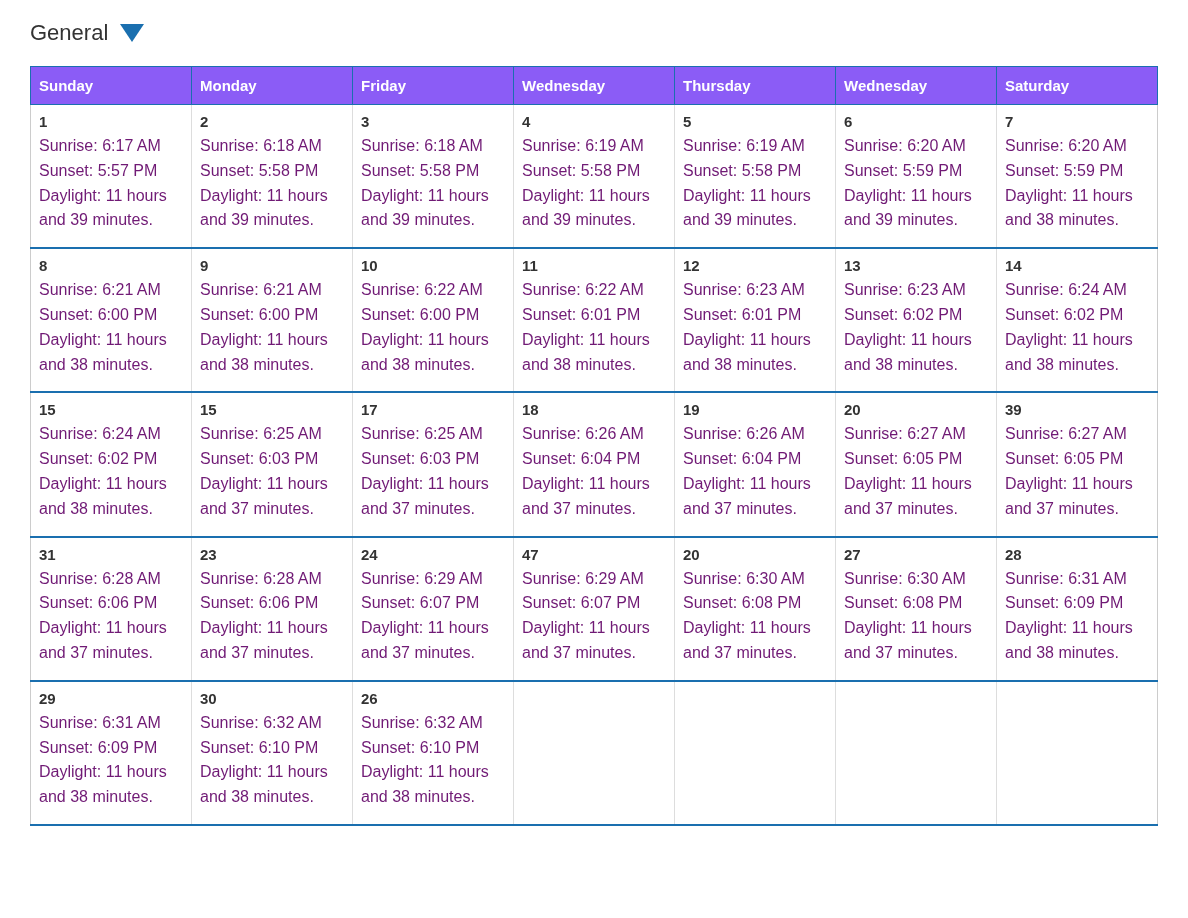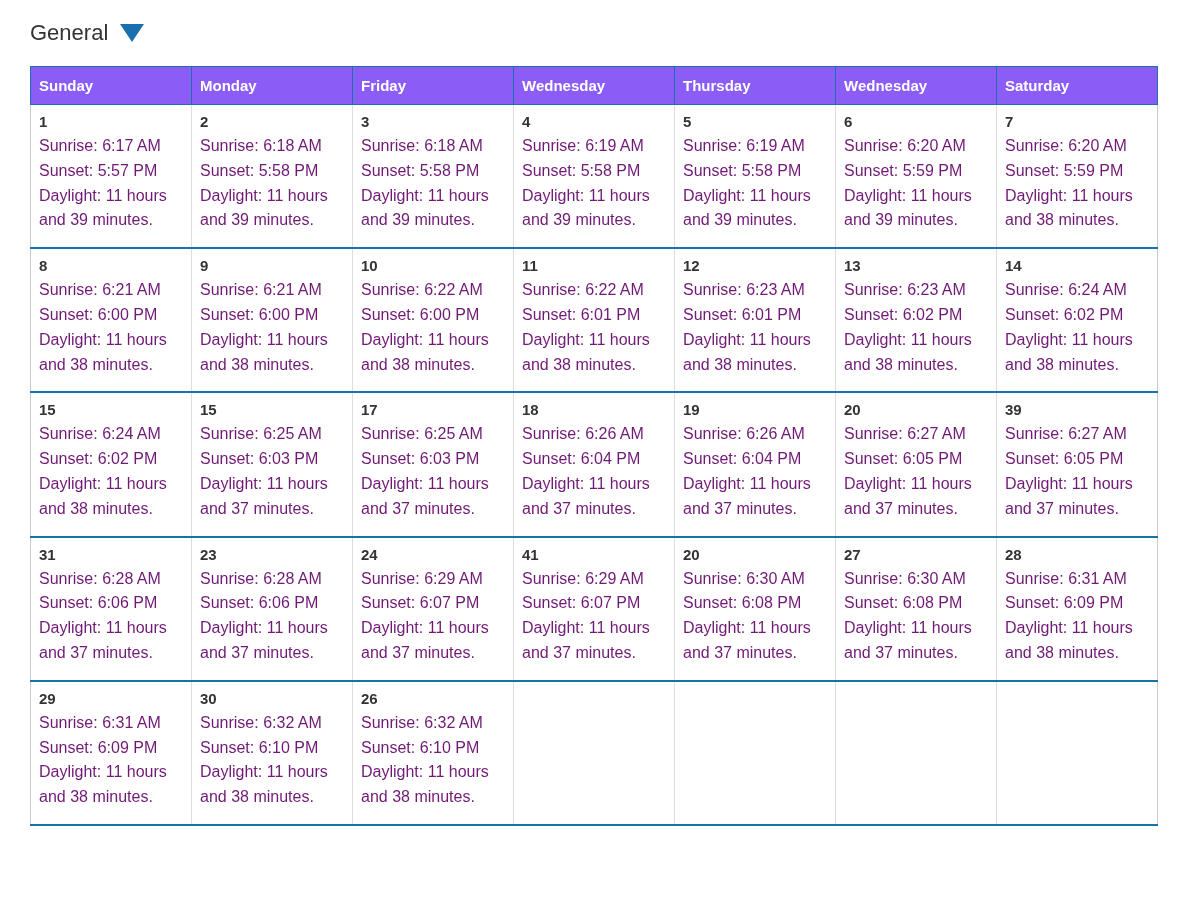--- a/index.html
+++ b/index.html
@@ -329,21 +329,21 @@
         </td>
         <td>
           <span class="day-number">24</span>
           <div class="day-info">
             Sunrise: 6:29 AM<br>
             Sunset: 6:07 PM<br>
             Daylight: 11 hours and 37 minutes.
           </div>
         </td>
         <td>
-          <span class="day-number">41</span>
+          <span class="day-number">47</span>
           <div class="day-info">
             Sunrise: 6:29 AM<br>
             Sunset: 6:07 PM<br>
             Daylight: 11 hours and 37 minutes.
           </div>
         </td>
         <td>
           <span class="day-number">20</span>
           <div class="day-info">
             Sunrise: 6:30 AM<br>

